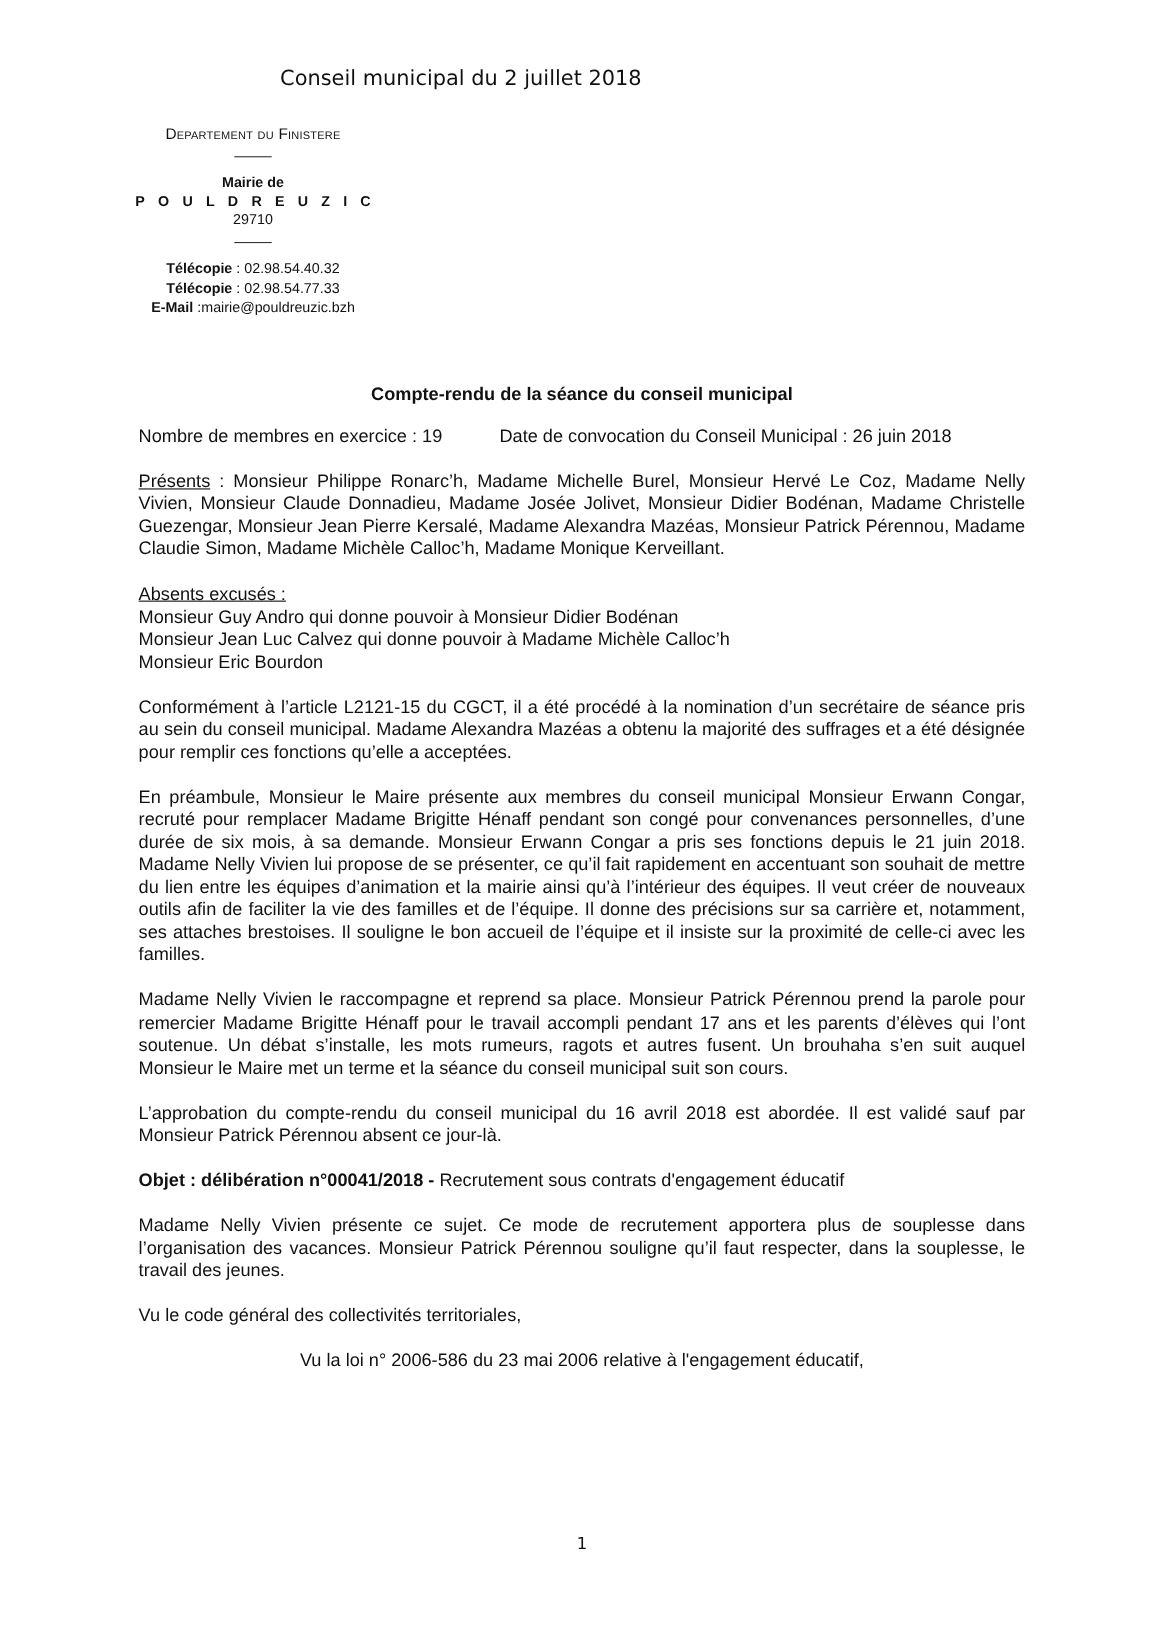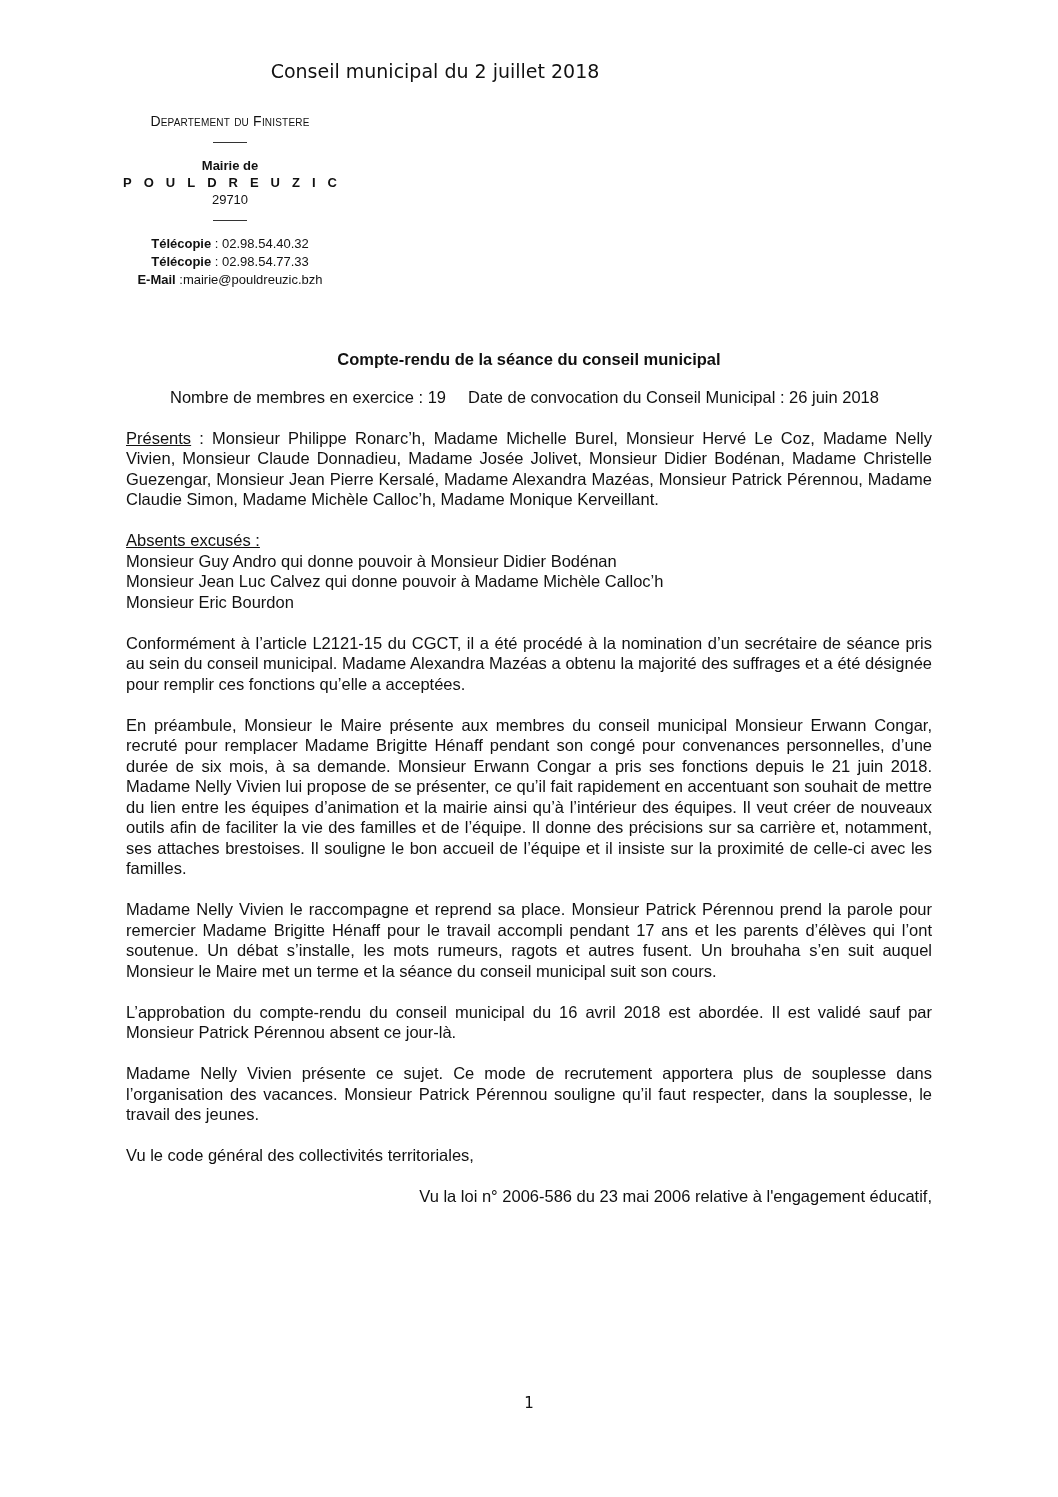--- a/index.html
+++ b/index.html
@@ -1,42 +1,41 @@
 <!DOCTYPE html>
 <html><head>
 <meta charset="utf-8">
 <style>
   html, body { margin: 0; padding: 0; background: #ffffff; }
   body { width: 1058px; height: 1497px; position: relative; overflow: hidden; color: #111; }
   .page-header {
     position: absolute; top: 60px; left: 0; width: 838px; text-align: center;
     font-family: "DejaVu Sans", sans-serif; font-size: 19px; color: #111;
     padding-left: 0;
-    margin-left: 16px;
   }
   .page-header span { position: relative; left: 0px; }
   .letterhead {
     position: absolute; top: 113px; left: 120px; width: 220px; text-align: center;
     font-family: "Liberation Sans", sans-serif; font-size: 13px; line-height: 17px; color: #111;
   }
   .dept { font-variant: small-caps; font-size: 14px; letter-spacing: 0.2px; }
   .sep { width: 34px; height: 0; border-top: 1px solid #333; margin: 12px auto 14px auto; }
   .mairie-de { font-weight: bold; margin-top: 0; }
   .commune { font-weight: bold; letter-spacing: 12px; margin-right: -12px; }
   .contact-label { font-weight: bold; }
   .contact { line-height: 18px; }
   .main {
     position: absolute; top: 333px; left: 126px; width: 806px;
     font-family: "Liberation Sans", sans-serif; font-size: 16.5px; line-height: 20.5px; color: #111;
   }
   .title { text-align: center; font-weight: bold; margin: 16px 0 17px 0; }
   p { margin: 0 0 20.5px 0; text-align: justify; }
   .u { text-decoration: underline; }
   .b { font-weight: bold; }
-  .nowrap-line { display: flex; gap: 22px; margin-left: 44px; }
+  .nowrap-line { display: flex; gap: 52px; }
   .absent-line { display: block; text-align: left; }
   .page-number {
     position: absolute; top: 1394px; left: 0; width: 1058px; text-align: center;
     font-family: "DejaVu Sans", sans-serif; font-size: 15px;
   }
 </style>
 </head>
 <body>
 
 <div class="page-header">
@@ -80,21 +79,22 @@
   </p>
 
   <p>Conformément à l’article L2121-15 du CGCT, il a été procédé à la nomination d’un secrétaire de séance pris au sein du conseil municipal. Madame Alexandra Mazéas a obtenu la majorité des suffrages et a été désignée pour remplir ces fonctions qu’elle a acceptées.</p>
 
   <p>En préambule, Monsieur le Maire présente aux membres du conseil municipal Monsieur Erwann Congar, recruté pour remplacer Madame Brigitte Hénaff pendant son congé pour convenances personnelles, d’une durée de six mois, à sa demande. Monsieur Erwann Congar a pris ses fonctions depuis le 21 juin 2018. Madame Nelly Vivien lui propose de se présenter, ce qu’il fait rapidement en accentuant son souhait de mettre du lien entre les équipes d’animation et la mairie ainsi qu’à l’intérieur des équipes. Il veut créer de nouveaux outils afin de faciliter la vie des familles et de l’équipe. Il donne des précisions sur sa carrière et, notamment, ses attaches brestoises. Il souligne le bon accueil de l’équipe et il insiste sur la proximité de celle-ci avec les familles.</p>
 
   <p>Madame Nelly Vivien le raccompagne et reprend sa place. Monsieur Patrick Pérennou prend la parole pour remercier Madame Brigitte Hénaff pour le travail accompli pendant 17 ans et les parents d’élèves qui l’ont soutenue. Un débat s’installe, les mots rumeurs, ragots et autres fusent. Un brouhaha s’en suit auquel Monsieur le Maire met un terme et la séance du conseil municipal suit son cours.</p>
 
   <p>L’approbation du compte-rendu du conseil municipal du 16 avril 2018 est abordée. Il est validé sauf par Monsieur Patrick Pérennou absent ce jour-là.</p>
 
+  <p style="text-align:left;"><span class="b">Objet : délibération n°00041/2018 -</span><span> Recrutement sous contrats d'engagement éducatif</span></p>
 
   <p>Madame Nelly Vivien présente ce sujet. Ce mode de recrutement apportera plus de souplesse dans l’organisation des vacances. Monsieur Patrick Pérennou souligne qu’il faut respecter, dans la souplesse, le travail des jeunes.</p>
 
   <p style="text-align:left;">Vu le code général des collectivités territoriales,</p>
 
-  <p style="text-align:right;">Vu la loi n° 2006-586 du 23 mai 2006 relative à l'engagement éducatif,</p>
+  <p style="text-align:center;">Vu la loi n° 2006-586 du 23 mai 2006 relative à l'engagement éducatif,</p>
 </div>
 
 <div class="page-number">1</div>
 
 </body></html>

